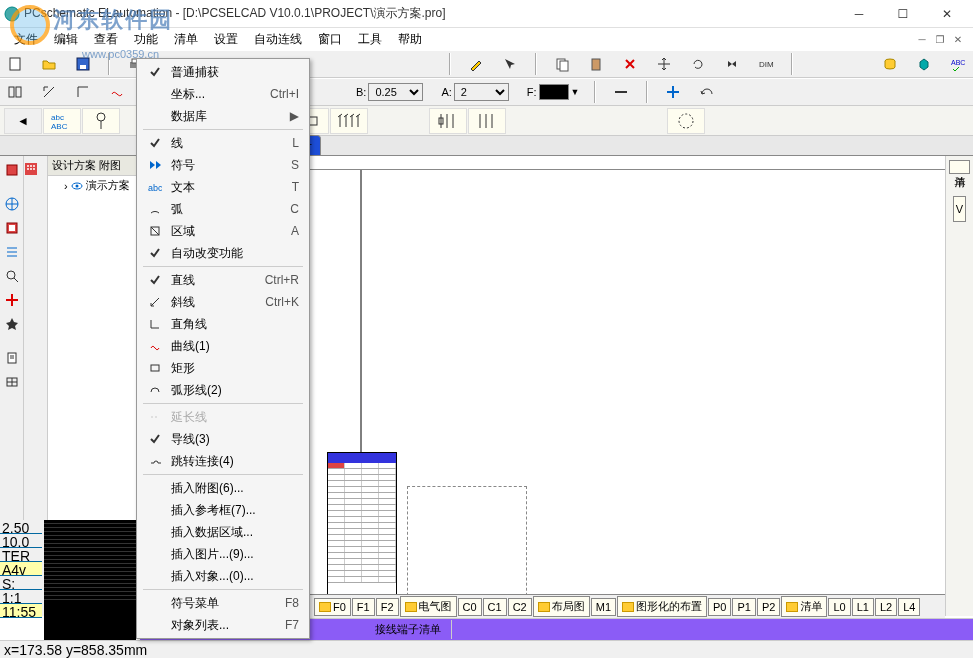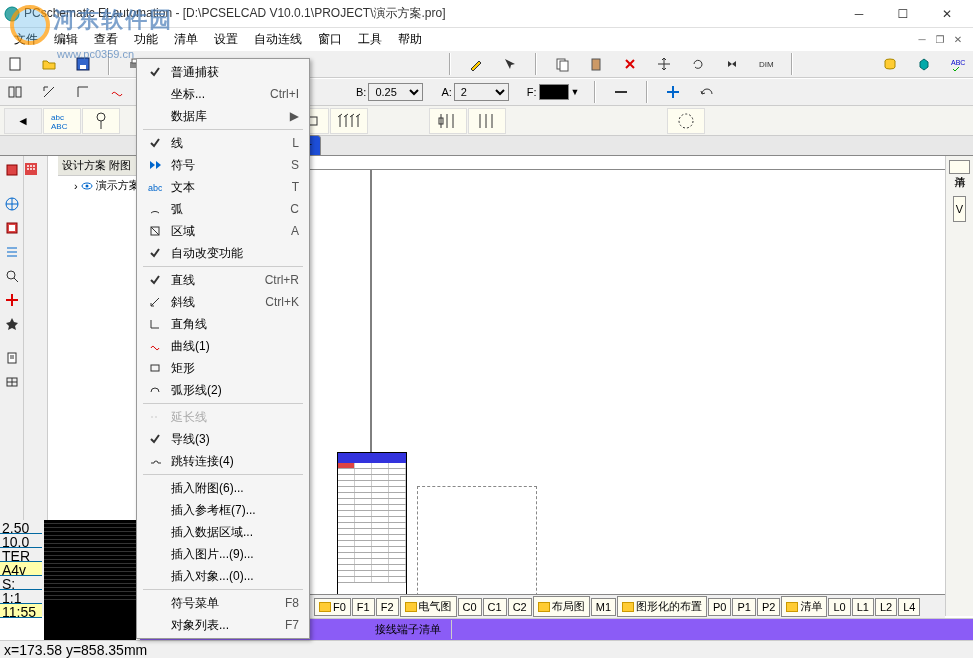--- a/index.html
+++ b/index.html
@@ -7,21 +7,21 @@
 
 .titlebar { height: 28px; background: #fff; display: flex; align-items: center; padding: 0 4px; border-bottom: 1px solid #e0e0e0; }
 .titlebar .app-icon { width: 16px; height: 16px; margin-right: 4px; }
 .titlebar .title-text { flex: 1; color: #333; }
 .titlebar .win-btns { display: flex; }
 .titlebar .win-btn { width: 44px; height: 26px; display: flex; align-items: center; justify-content: center; color: #333; }
 
 .watermark { position: absolute; top: 5px; left: 10px; z-index: 1; pointer-events: none; opacity: 0.7; }
 .watermark .logo { display: inline-block; width: 40px; height: 40px; border: 4px solid #ff9900; border-radius: 50%; position: relative; background: rgba(86,180,233,0.5); }
 .watermark .text { font-size: 22px; font-weight: bold; color: #4a7db8; letter-spacing: 2px; vertical-align: top; }
-.watermark .url { font-size: 11px; color: #4a7db8; display: block; margin-left: 47px; }
+.watermark .url { font-size: 11px; color: #4a7db8; display: block; margin-left: 72px; }
 
 .menubar { height: 22px; background: #fff; display: flex; align-items: center; padding: 0 6px; }
 .menubar .menu-item { padding: 2px 8px; cursor: default; }
 .mdi-btns { margin-left: auto; display: flex; }
 .mdi-btn { width: 18px; height: 16px; display: flex; align-items: center; justify-content: center; font-size: 10px; color: #666; }
 
 .toolbar { height: 28px; background: #f0f0f0; border-top: 1px solid #fff; border-bottom: 1px solid #ccc; display: flex; align-items: center; padding: 0 4px; gap: 12px; }
 .toolbar .tb-btn { width: 22px; height: 22px; display: flex; align-items: center; justify-content: center; border: 1px solid transparent; }
 .toolbar .sep { width: 2px; height: 22px; border-left: 1px solid #aaa; border-right: 1px solid #fff; margin: 0 2px; }
 .toolbar .field { display: flex; align-items: center; gap: 2px; }
@@ -35,21 +35,21 @@
 .tab-strip { height: 20px; background: #e8e8e8; border-bottom: 1px solid #888; display: flex; align-items: flex-end; padding-left: 4px; }
 .tab-strip .tab { padding: 2px 8px; background: #f0f0e8; border: 1px solid #888; border-bottom: none; border-radius: 4px 4px 0 0; margin-right: 1px; font-size: 11px; }
 .tab-strip .tab.active { background: #1d4ed8; }
 
 .main-area { display: flex; height: 460px; }
 .left-toolbar { width: 24px; background: #f0f0f0; border-right: 1px solid #ccc; display: flex; flex-direction: column; align-items: center; padding-top: 4px; gap: 4px; }
 .left-toolbar .ltb { width: 20px; height: 20px; display: flex; align-items: center; justify-content: center; }
 
 .side-panel { width: 24px; background: #f0f0f0; border-right: 1px solid #ccc; }
 
-.tree-area { width: 95px; background: #fff; border-right: 1px solid #ccc; margin-left: 10px; }
+.tree-area { width: 95px; background: #fff; border-right: 1px solid #ccc; }
 .tree-head { padding: 2px 4px; font-size: 11px; background: #e8e8e0; border-bottom: 1px solid #ccc; }
 .tree-item { padding: 2px 4px 2px 16px; font-size: 11px; display: flex; align-items: center; gap: 3px; }
 
 .canvas-area { flex: 1; background: #fff; position: relative; overflow: hidden; }
 .ruler-h { height: 14px; background: #fff; border-bottom: 1px solid #888; }
 .ruler-v { width: 14px; background: #fff; border-right: 1px solid #888; position: absolute; top: 14px; bottom: 0; left: 0; }
 .drawing { position: absolute; top: 14px; left: 14px; right: 0; bottom: 0; background: #fff; }
 .element-box { position: absolute; bottom: 4px; left: 10px; width: 70px; height: 160px; background: #fff; border: 1px solid #000; }
 .element-box .row { height: 6px; border-bottom: 1px solid #aaa; display: flex; }
 .element-box .row span { flex: 1; border-right: 1px solid #ccc; }

